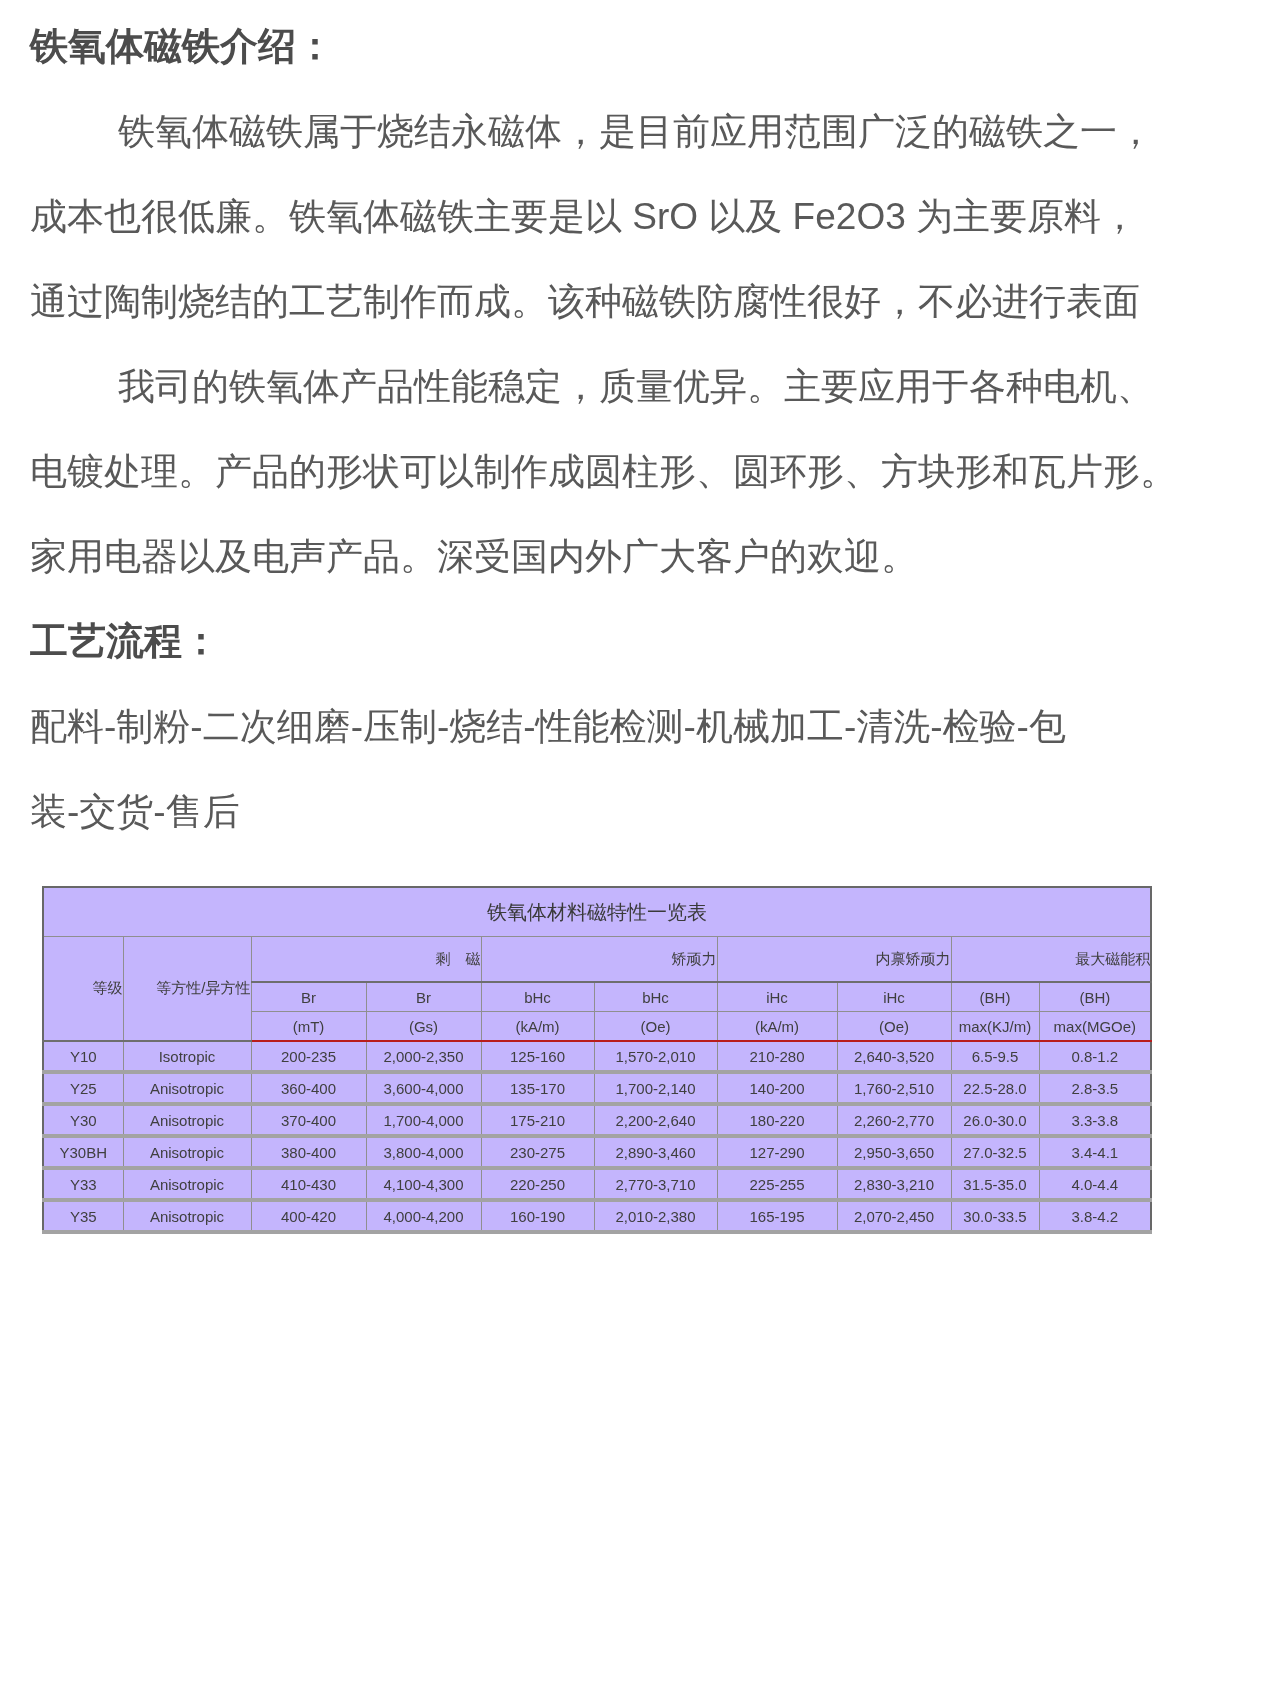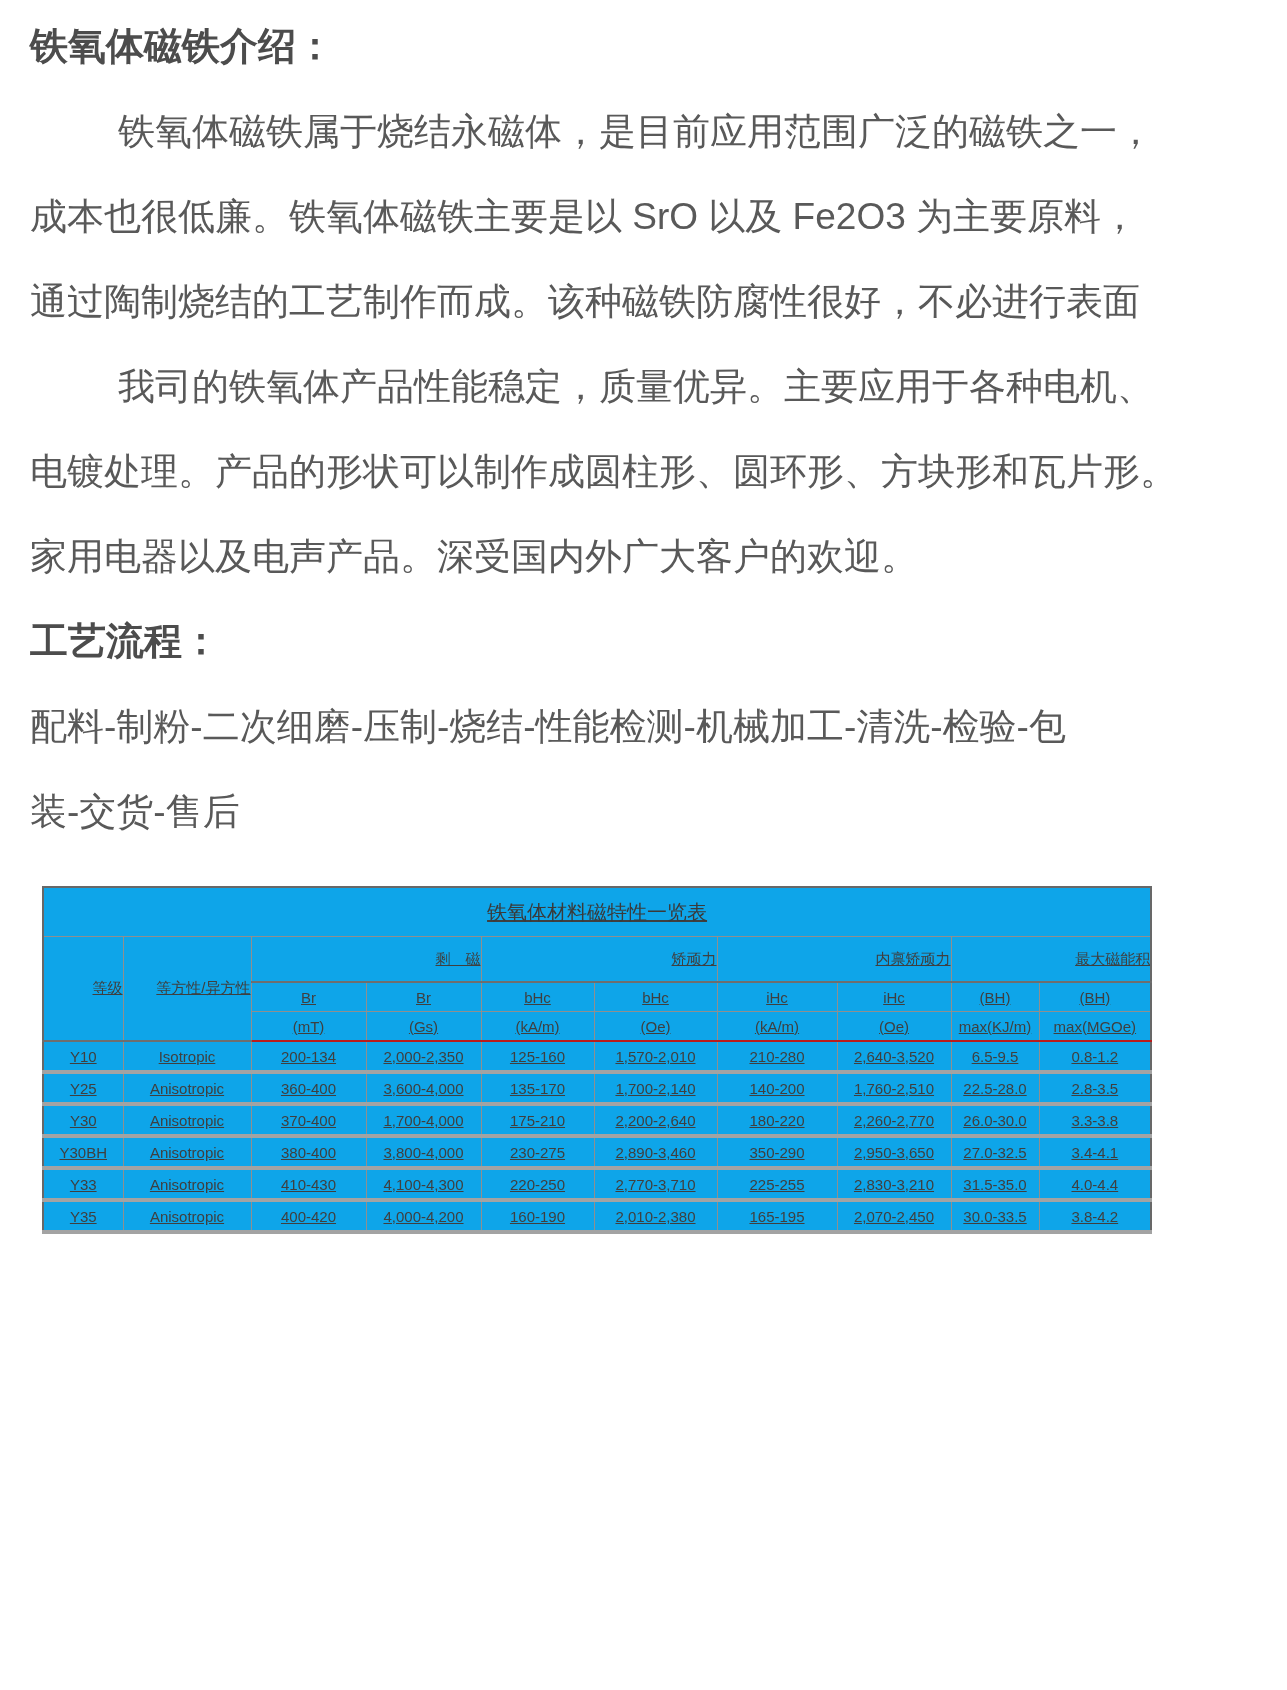--- a/index.html
+++ b/index.html
@@ -34,24 +34,23 @@
     text-indent: 88px;
   }
   
   .magtable-wrap {
     margin: 32px 0 0 12px;
   }
   table.magtable {
     border-collapse: collapse;
     width: 1108px;
     table-layout: fixed;
-    background: #0ea5e9;
+    background: #c4b5fd;
     color: #3f3f3f;
     border: 2px solid #686868;
-    text-decoration: underline;
   }
   table.magtable th,
   table.magtable td {
     border: 1px solid #8f8f8f;
     text-align: center;
     vertical-align: middle;
     padding: 0;
     font-weight: normal;
     font-size: 15px;
     overflow: hidden;
@@ -145,21 +144,21 @@
           <th>(kA/m)</th>
           <th>(Oe)</th>
           <th>(kA/m)</th>
           <th>(Oe)</th>
           <th>max(KJ/m)</th>
           <th>max(MGOe)</th>
         </tr>
         <tr class="data-row">
           <td>Y10</td>
           <td>Isotropic</td>
-          <td>200-134</td>
+          <td>200-235</td>
           <td>2,000-2,350</td>
           <td>125-160</td>
           <td>1,570-2,010</td>
           <td>210-280</td>
           <td>2,640-3,520</td>
           <td>6.5-9.5</td>
           <td>0.8-1.2</td>
         </tr>
         <tr class="data-row">
           <td>Y25</td>
@@ -185,21 +184,21 @@
           <td>26.0-30.0</td>
           <td>3.3-3.8</td>
         </tr>
         <tr class="data-row">
           <td>Y30BH</td>
           <td>Anisotropic</td>
           <td>380-400</td>
           <td>3,800-4,000</td>
           <td>230-275</td>
           <td>2,890-3,460</td>
-          <td>350-290</td>
+          <td>127-290</td>
           <td>2,950-3,650</td>
           <td>27.0-32.5</td>
           <td>3.4-4.1</td>
         </tr>
         <tr class="data-row">
           <td>Y33</td>
           <td>Anisotropic</td>
           <td>410-430</td>
           <td>4,100-4,300</td>
           <td>220-250</td>

